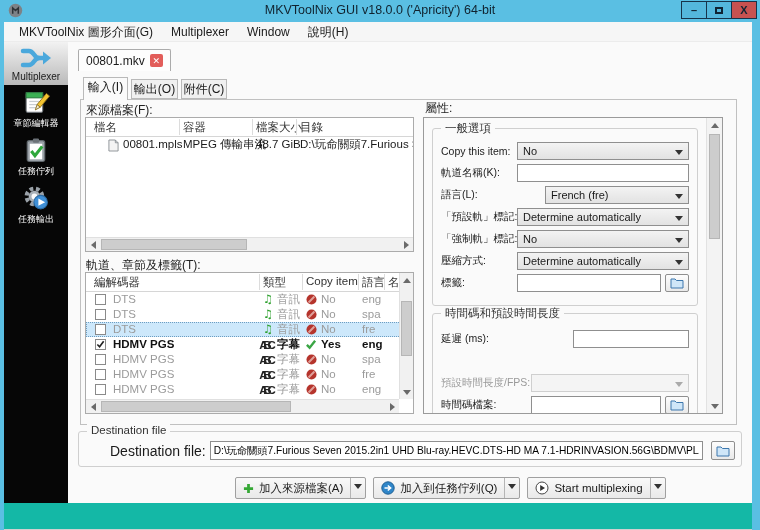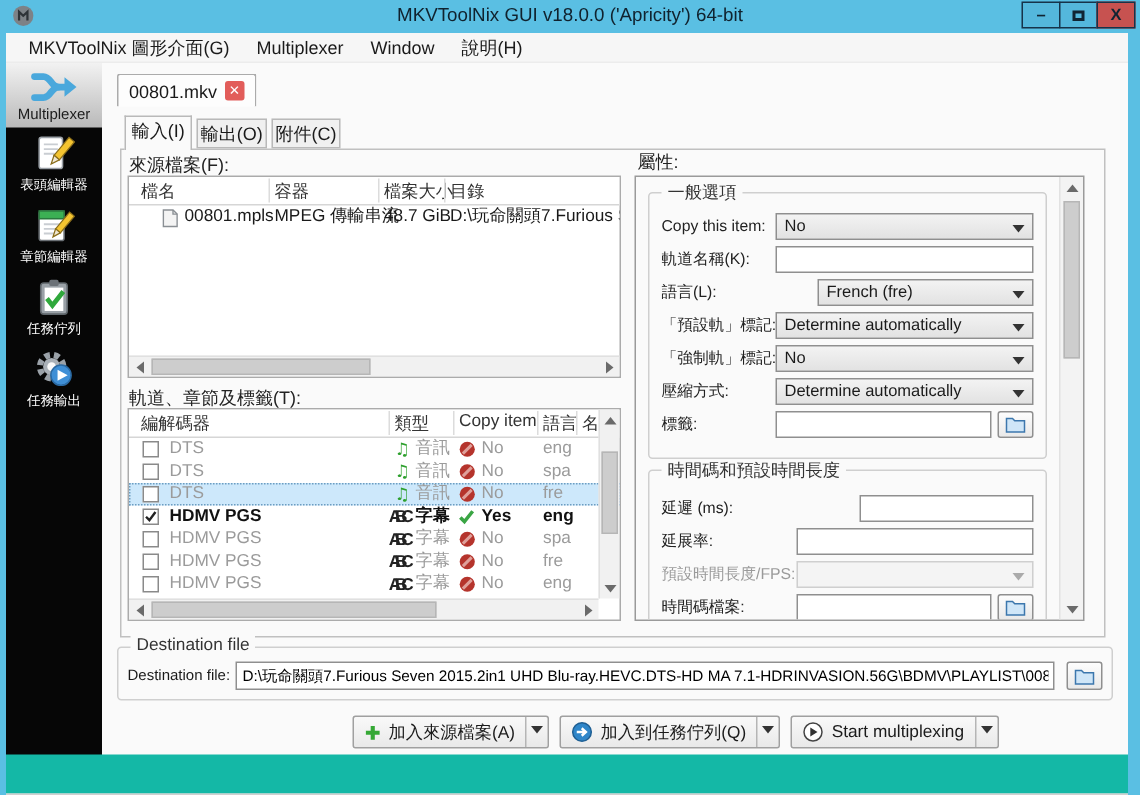--- a/index.html
+++ b/index.html
@@ -79,21 +79,21 @@
   .car.lt{border-top-color:#aaa;}
   .tinput{flex:1;height:18px;border:1px solid #8f8f8f;background:#fff;font-size:11px;padding:0 4px;
           font-family:"Liberation Sans",sans-serif;min-width:0;}
   .combo.dis{background:#f4f4f4;border-color:#cfcfcf;color:#999;}
   .brbtn{flex:none;width:24px;height:18px;margin-left:4px;border:1px solid #8f8f8f;border-radius:2px;
          background:linear-gradient(#fdfdfd,#e9e9e9);display:flex;align-items:center;justify-content:center;}
   
   .destgroup{position:absolute;left:10px;top:389px;width:664px;height:36px;border:1px solid #cfcfcf;border-radius:3px;}
   .destgroup .gtitle{font-size:11.5px;}
   .destrow{position:absolute;left:6px;right:6px;top:9px;height:19px;display:flex;align-items:center;gap:4px;}
-  .destlabel{flex:none;font-size:10px;white-space:nowrap;}
+  .destlabel{flex:none;font-size:14px;white-space:nowrap;margin-left:25px;}
   .destinput{flex:1;height:19px;border:1px solid #8f8f8f;background:#fff;font-size:10.2px;padding:0 3px;
              font-family:"Liberation Sans",sans-serif;min-width:0;}
   
   .btnrow{position:absolute;left:167px;top:435px;height:22px;display:flex;gap:7px;}
   .abtn{height:22px;border:1px solid #a0a0a0;border-radius:2px;background:linear-gradient(#f9f9f9,#e9e9e9);
         display:flex;align-items:center;font-size:11.5px;white-space:nowrap;}
   .abtn .main{display:flex;align-items:center;gap:5px;padding:0 7px;height:100%;}
   .abtn .drop{width:15px;height:100%;border-left:1px solid #b5b5b5;display:flex;align-items:center;justify-content:center;}
   
   .statusbar{position:absolute;left:0;bottom:0;width:748px;height:21px;background:#f0f0f0;
@@ -142,35 +142,20 @@
     <div class="sidebar">
       <div class="sitem sel">
         <span class="icon">
           <svg width="32" height="24" viewBox="0 0 32 24">
             <path d="M3 5 h6 c5 0 5 7 10 7 h4" fill="none" stroke="#4aa8dc" stroke-width="4.5" stroke-linecap="round"></path>
             <path d="M3 19 h6 c5 0 5 -7 10 -7" fill="none" stroke="#4aa8dc" stroke-width="4.5" stroke-linecap="round"></path>
             <path d="M23 5.5 L31 12 L23 18.5 z" fill="#4aa8dc"></path>
           </svg>
         </span>
         <span class="lbl">Multiplexer</span>
-      </div>
-      <div class="sitem">
-        <span class="icon">
-          <svg width="27" height="27" viewBox="0 0 26 26">
-            <rect x="3" y="2.5" width="15" height="20" rx="1.5" fill="#fff" stroke="#9aa0a6"></rect>
-            <line x1="6" y1="7" x2="15" y2="7" stroke="#c9cdd2" stroke-width="1.2"></line>
-            <line x1="6" y1="10" x2="15" y2="10" stroke="#c9cdd2" stroke-width="1.2"></line>
-            <line x1="6" y1="13" x2="13" y2="13" stroke="#c9cdd2" stroke-width="1.2"></line>
-            <g transform="rotate(40 16 13)">
-              <rect x="14" y="1" width="4.5" height="15" fill="#f4c430" stroke="#8a6d1a" stroke-width="0.8"></rect>
-              <polygon points="14,16 18.5,16 16.2,21.5" fill="#efe7d2" stroke="#8a6d1a" stroke-width="0.8"></polygon>
-            </g>
-          </svg>
-        </span>
-        <span class="lbl">表頭編輯器</span>
       </div>
       <div class="sitem">
         <span class="icon">
           <svg width="27" height="27" viewBox="0 0 26 26">
             <rect x="3" y="3.5" width="16" height="19" rx="1.5" fill="#fff" stroke="#6b7075"></rect>
             <rect x="3" y="3.5" width="16" height="5" fill="#3cb054" stroke="#2b7a3f"></rect>
             <line x1="6" y1="12" x2="16" y2="12" stroke="#c9cdd2" stroke-width="1.2"></line>
             <line x1="6" y1="15" x2="16" y2="15" stroke="#c9cdd2" stroke-width="1.2"></line>
             <line x1="6" y1="18" x2="13" y2="18" stroke="#c9cdd2" stroke-width="1.2"></line>
             <g transform="rotate(40 17 14)">
@@ -462,24 +447,20 @@
                   </svg>
                 </span>
               </span>
           </div>
         </div>
 
         <div class="group" style="left:8px;top:195px;width:266px;height:120px;">
           <span class="gtitle">時間碼和預設時間長度</span>
           <div class="prow" style="top:16px;gap:42px;">
             <span class="plabel wide">延遲 (ms):</span>
-            <input class="tinput" value="" style="">
-          </div>
-          <div class="prow" style="top:38px;">
-            <span class="plabel wide">延展率:</span>
             <input class="tinput" value="" style="">
           </div>
           <div class="prow" style="top:60px;">
             <span class="plabel wide" style="color:#9a9a9a;">預設時間長度/FPS:</span>
             <div class="combo dis">
                 <span></span>
                 <span class="car lt"></span>
               </div>
           </div>
           <div class="prow" style="top:82px;">

